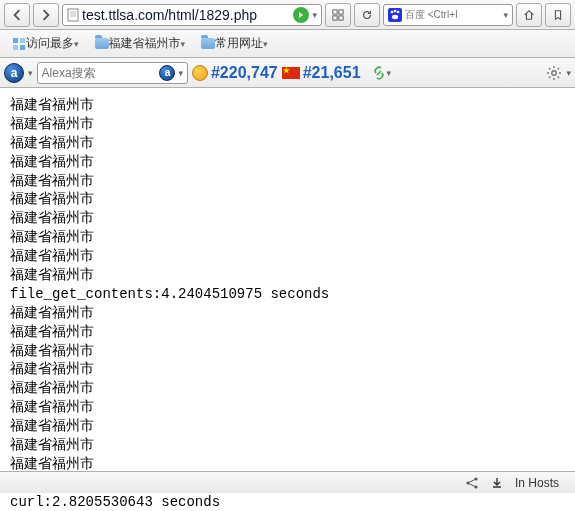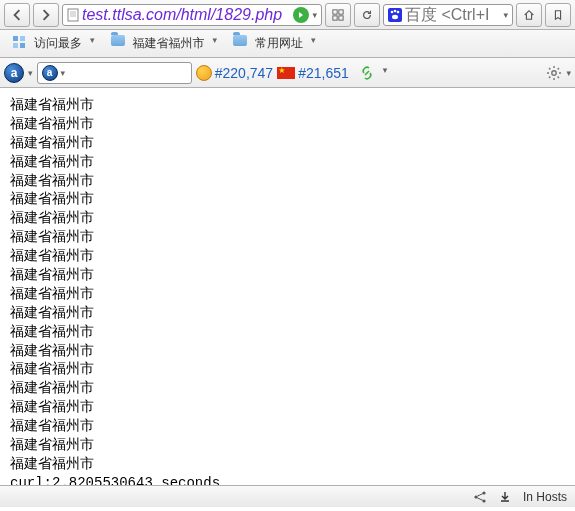--- a/index.html
+++ b/index.html
@@ -3,38 +3,38 @@
 <meta charset="utf-8">
 <style>
 * { margin: 0; padding: 0; box-sizing: border-box; }
 body { font-family: Arial, "Microsoft YaHei", sans-serif; font-size: 12px; background: #fff; }
 .toolbar { background: linear-gradient(#f9f9f9, #ececec); border-bottom: 1px solid #b0b0b0; display: flex; align-items: center; height: 30px; padding: 0 4px; gap: 3px; }
 .toolbar2 { background: linear-gradient(#f9f9f9, #ececec); border-bottom: 1px solid #b0b0b0; display: flex; align-items: center; height: 28px; padding: 0 6px; gap: 4px; }
 .toolbar3 { background: linear-gradient(#f9f9f9, #ececec); border-bottom: 1px solid #b0b0b0; display: flex; align-items: center; height: 30px; padding: 0 4px; gap: 4px; }
 .nav-btn { width: 26px; height: 24px; background: linear-gradient(#fdfdfd,#e8e8e8); border: 1px solid #aaa; border-radius: 3px; display: inline-flex; align-items: center; justify-content: center; cursor: pointer; color: #555; }
 .nav-btn svg { width: 12px; height: 12px; }
 .url-bar { flex: 1; display: flex; align-items: center; background: #fff; border: 1px solid #999; border-radius: 3px; height: 22px; padding: 0 4px; gap: 3px; min-width: 0; }
-.url-bar input { flex: 1; border: none; outline: none; font-size: 16px; color: #6d28d9; min-width: 0; font-style: italic; }
+.url-bar input { flex: 1; border: none; outline: none; font-size: 14px; color: #0f172a; min-width: 0; }
 .icon-circle { width: 16px; height: 16px; border-radius: 50%; display: inline-flex; align-items: center; justify-content: center; font-size: 10px; color: #fff; font-weight: bold; flex-shrink: 0; }
 .search-bar { display: flex; align-items: center; background: #fff; border: 1px solid #999; border-radius: 3px; height: 22px; padding: 0 4px; gap: 3px; width: 130px; }
-.search-bar input { flex: 1; border: none; outline: none; font-size: 16px; color: #b91c1c; min-width: 0; }
-.bm-item { display: inline-flex; gap: 8px; padding: 2px 6px; cursor: pointer; color: #333; border-radius: 3px; }
+.search-bar input { flex: 1; border: none; outline: none; font-size: 10px; color: #b91c1c; min-width: 0; }
+.bm-item { display: inline-flex; align-items: center; gap: 0; padding: 2px 6px; cursor: pointer; color: #333; border-radius: 3px; }
 .folder-icon { width: 14px; height: 11px; background: linear-gradient(#9ec9f0,#6aa8dd); border-radius: 2px; position: relative; flex-shrink: 0; }
 .folder-icon::before { content: ""; position: absolute; top: -3px; left: 0; width: 7px; height: 3px; background: #6aa8dd; border-radius: 2px 2px 0 0; }
 .dd { font-size: 9px; color: #666; }
 .alexa-bar { flex: 1; display: flex; align-items: center; background: #fff; border: 1px solid #999; border-radius: 3px; height: 22px; padding: 0 4px; gap: 3px; min-width: 0; }
 .alexa-bar input { flex: 1; border: none; outline: none; font-size: 12px; color: #aaa; min-width: 0; }
-.stat { display: inline-flex; align-items: center; gap: 3px; color: #2060c0; font-size: 14px; font-weight: normal; cursor: pointer; }
+.stat { display: inline-flex; align-items: center; gap: 3px; color: #2060c0; font-size: 16px; font-weight: bold; cursor: pointer; }
 .globe { width: 16px; height: 16px; border-radius: 50%; background: radial-gradient(circle at 35% 30%, #ffd24a, #f0a020); border: 1px solid #c08010; flex-shrink: 0; }
 .flag-cn { width: 18px; height: 12px; background: #de2910; position: relative; flex-shrink: 0; }
 .flag-cn::after { content: "★"; position: absolute; top: -1px; left: 1px; font-size: 8px; color: #ffde00; }
 .link-icon { width: 16px; height: 16px; flex-shrink: 0; }
 .content { padding: 8px 10px; font-family: "SimSun", "宋体", serif; font-size: 14px; color: #000; line-height: 1.35; }
 .content .timing { font-family: "Courier New", monospace; }
-.status-bar { position: fixed; bottom: 4px; left: 0; right: 0; height: 22px; background: linear-gradient(#f9f9f9,#e8e8e8); border-top: 1px solid #b0b0b0; display: flex; justify-content: flex-end; align-items: center; padding: 0 8px; gap: 12px; color: #333; font-size: 12px; }
+.status-bar { position: fixed; bottom: 18px; left: 0; right: 0; height: 22px; background: linear-gradient(#f9f9f9,#e8e8e8); border-top: 1px solid #b0b0b0; display: flex; justify-content: flex-end; align-items: center; padding: 0 16px; gap: 12px; color: #333; font-size: 12px; }
 .alexa-a { width: 20px; height: 20px; border-radius: 50%; background: radial-gradient(circle at 35% 30%, #4a90e2, #0b3a7a); color: #fff; display: inline-flex; align-items: center; justify-content: center; font-weight: bold; font-size: 12px; border: 1px solid #072a5a; flex-shrink: 0; }
 .baidu-paw { width: 14px; height: 14px; flex-shrink: 0; }
 .ff-icon { width: 14px; height: 14px; border-radius: 50%; background: radial-gradient(circle at 40% 35%, #ffb347, #e55b13); border: 1px solid #b34700; flex-shrink: 0; }
 .gear { width: 16px; height: 16px; flex-shrink: 0; color: #777; }
 .grid-icon { width: 14px; height: 14px; flex-shrink: 0; }
 </style>
 </head>
 <body>
 
 <div class="toolbar">
@@ -120,20 +120,21 @@
     <span class="folder-icon"></span>
     <span>常用网址</span>
     <span class="dd">▾</span>
   </span>
 </div>
 
 <div class="toolbar3">
   <span class="alexa-a">a</span>
   <span class="dd">▾</span>
   <div class="alexa-bar">
+    <input type="text" placeholder="Alexa搜索" style="">
     <span class="alexa-a" style="width:16px;height:16px;font-size:10px">a</span>
     <span class="dd">▾</span>
   </div>
   <span class="stat">
     <span class="globe"></span>
     <span>#220,747</span>
   </span>
   <span class="stat">
     <span class="flag-cn"></span>
     <span>#21,651</span>
@@ -158,20 +159,21 @@
       <div>福建省福州市</div>
       <div>福建省福州市</div>
       <div>福建省福州市</div>
       <div>福建省福州市</div>
       <div>福建省福州市</div>
       <div>福建省福州市</div>
       <div>福建省福州市</div>
       <div>福建省福州市</div>
       <div>福建省福州市</div>
     </div>
+  <div class="timing">file_get_contents:4.2404510975 seconds</div>
   <div id="block2">
       <div>福建省福州市</div>
       <div>福建省福州市</div>
       <div>福建省福州市</div>
       <div>福建省福州市</div>
       <div>福建省福州市</div>
       <div>福建省福州市</div>
       <div>福建省福州市</div>
       <div>福建省福州市</div>
       <div>福建省福州市</div>

